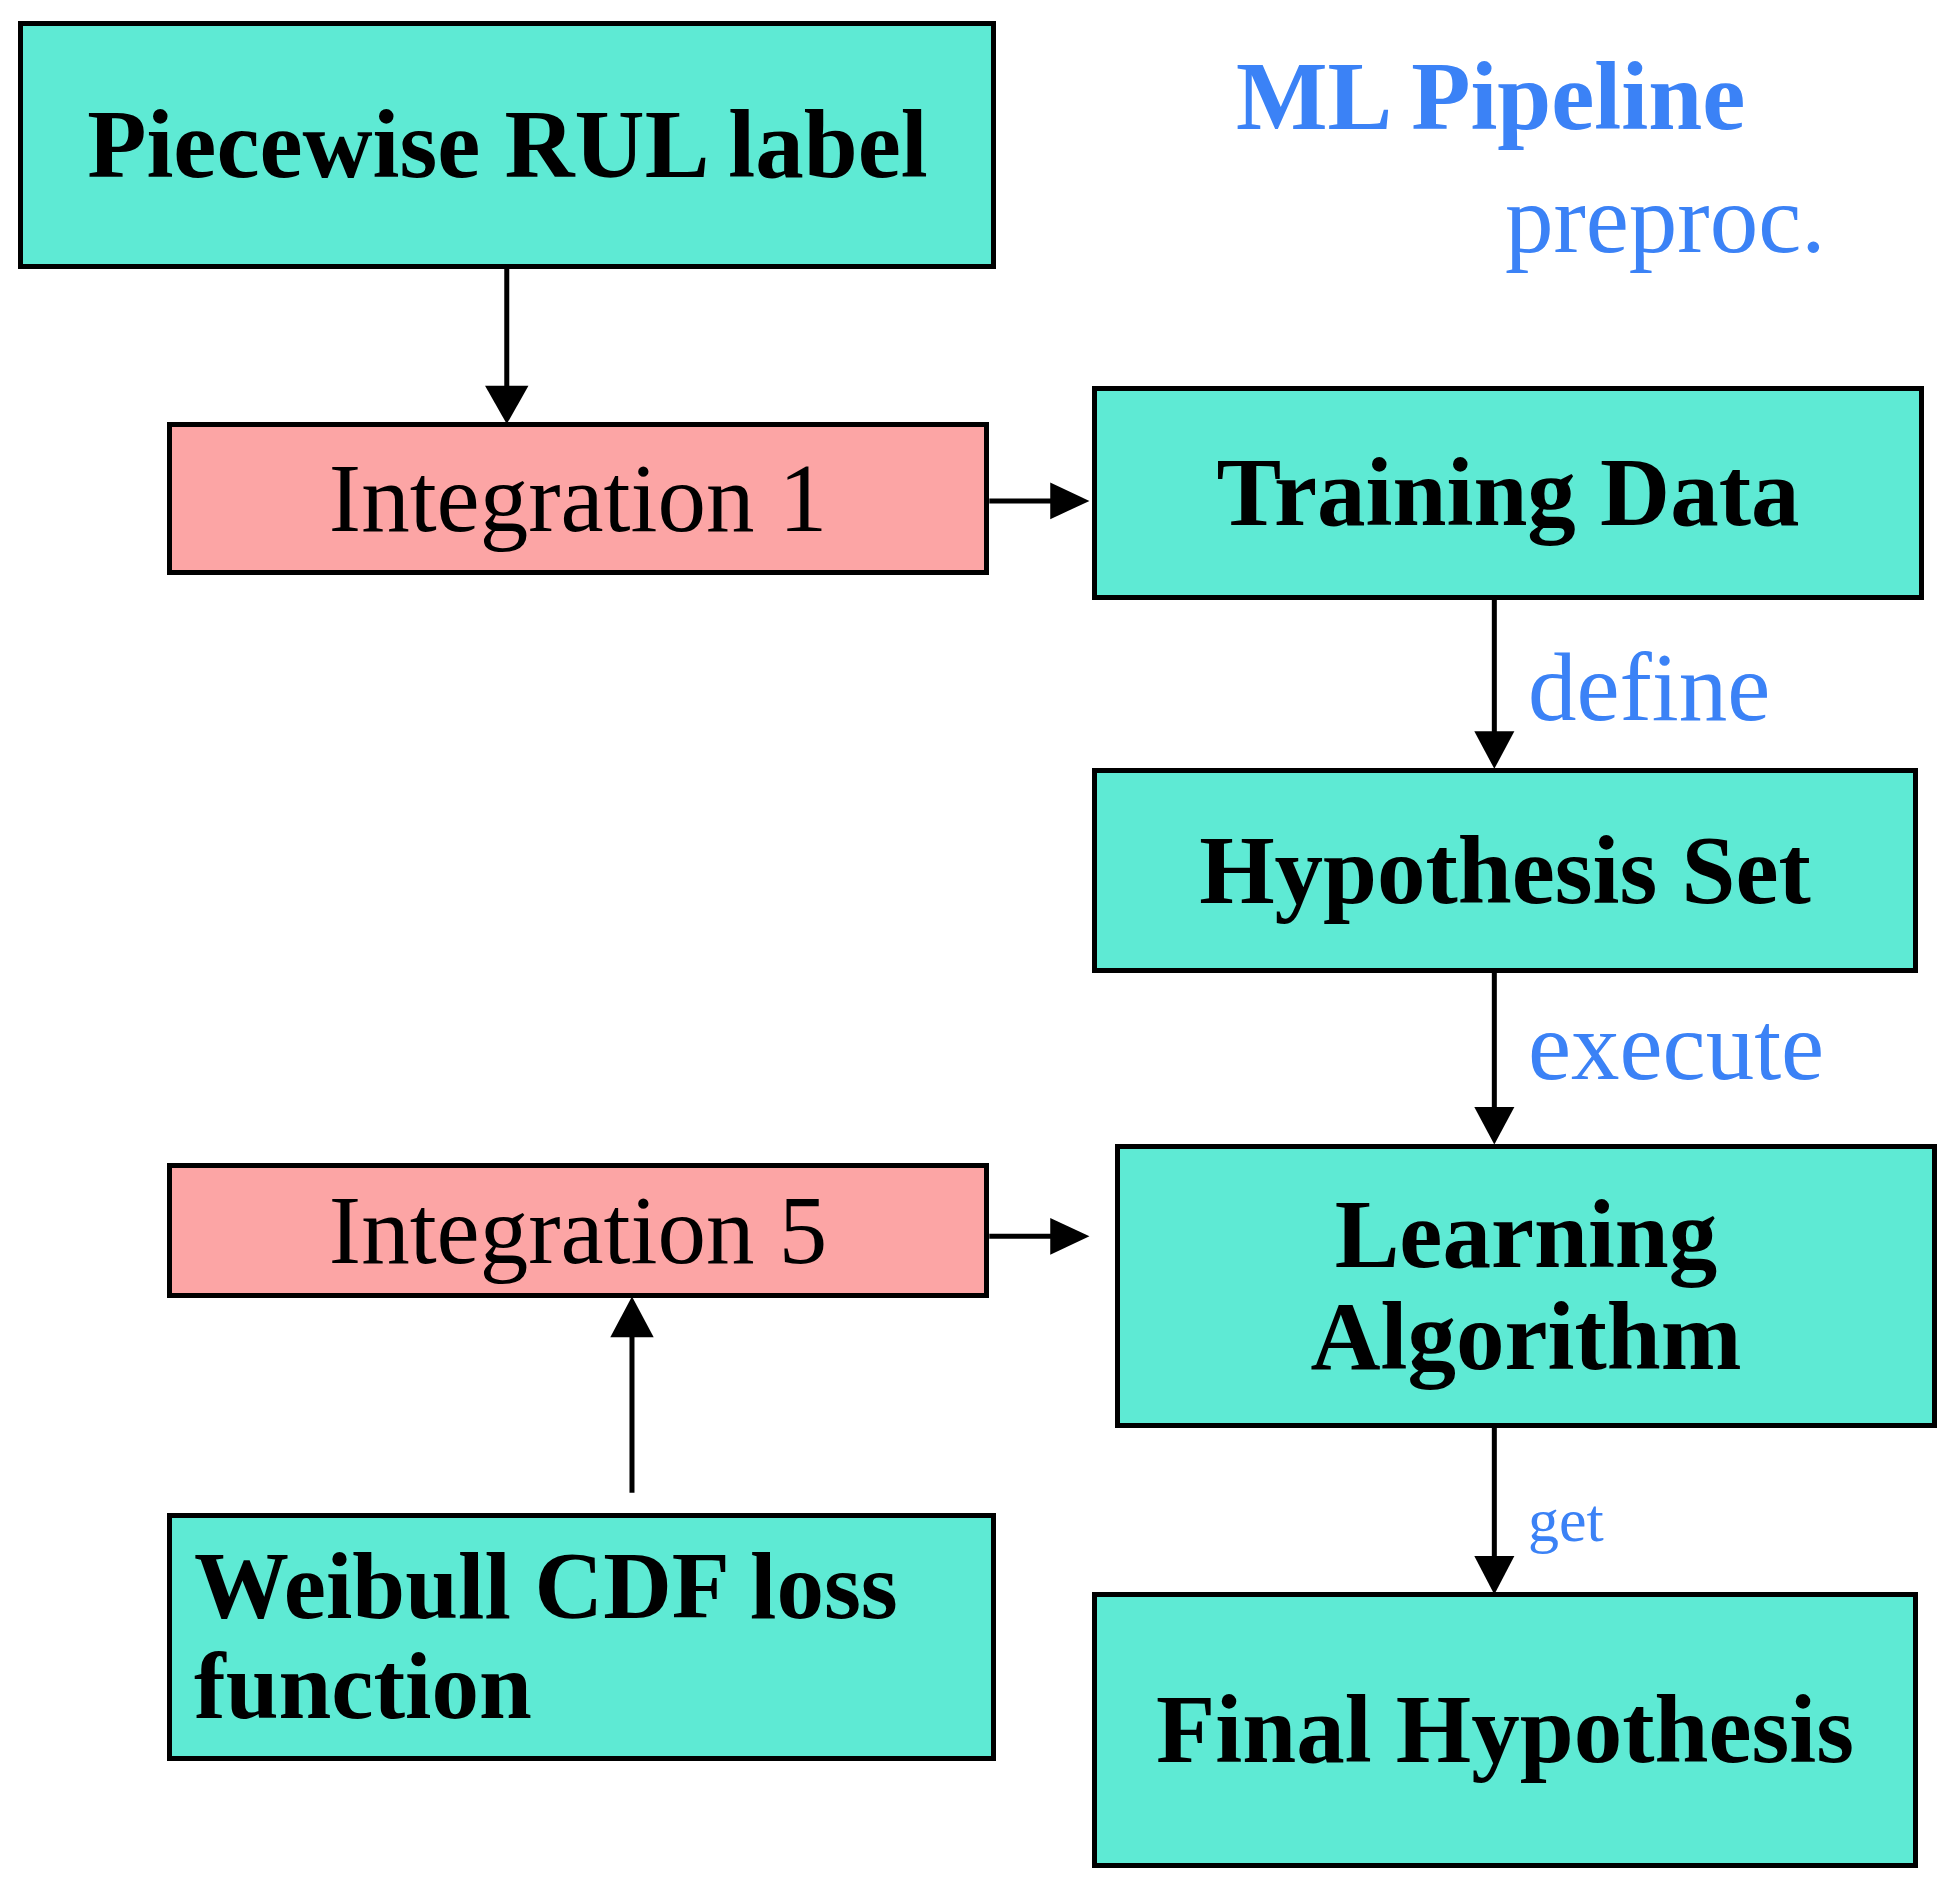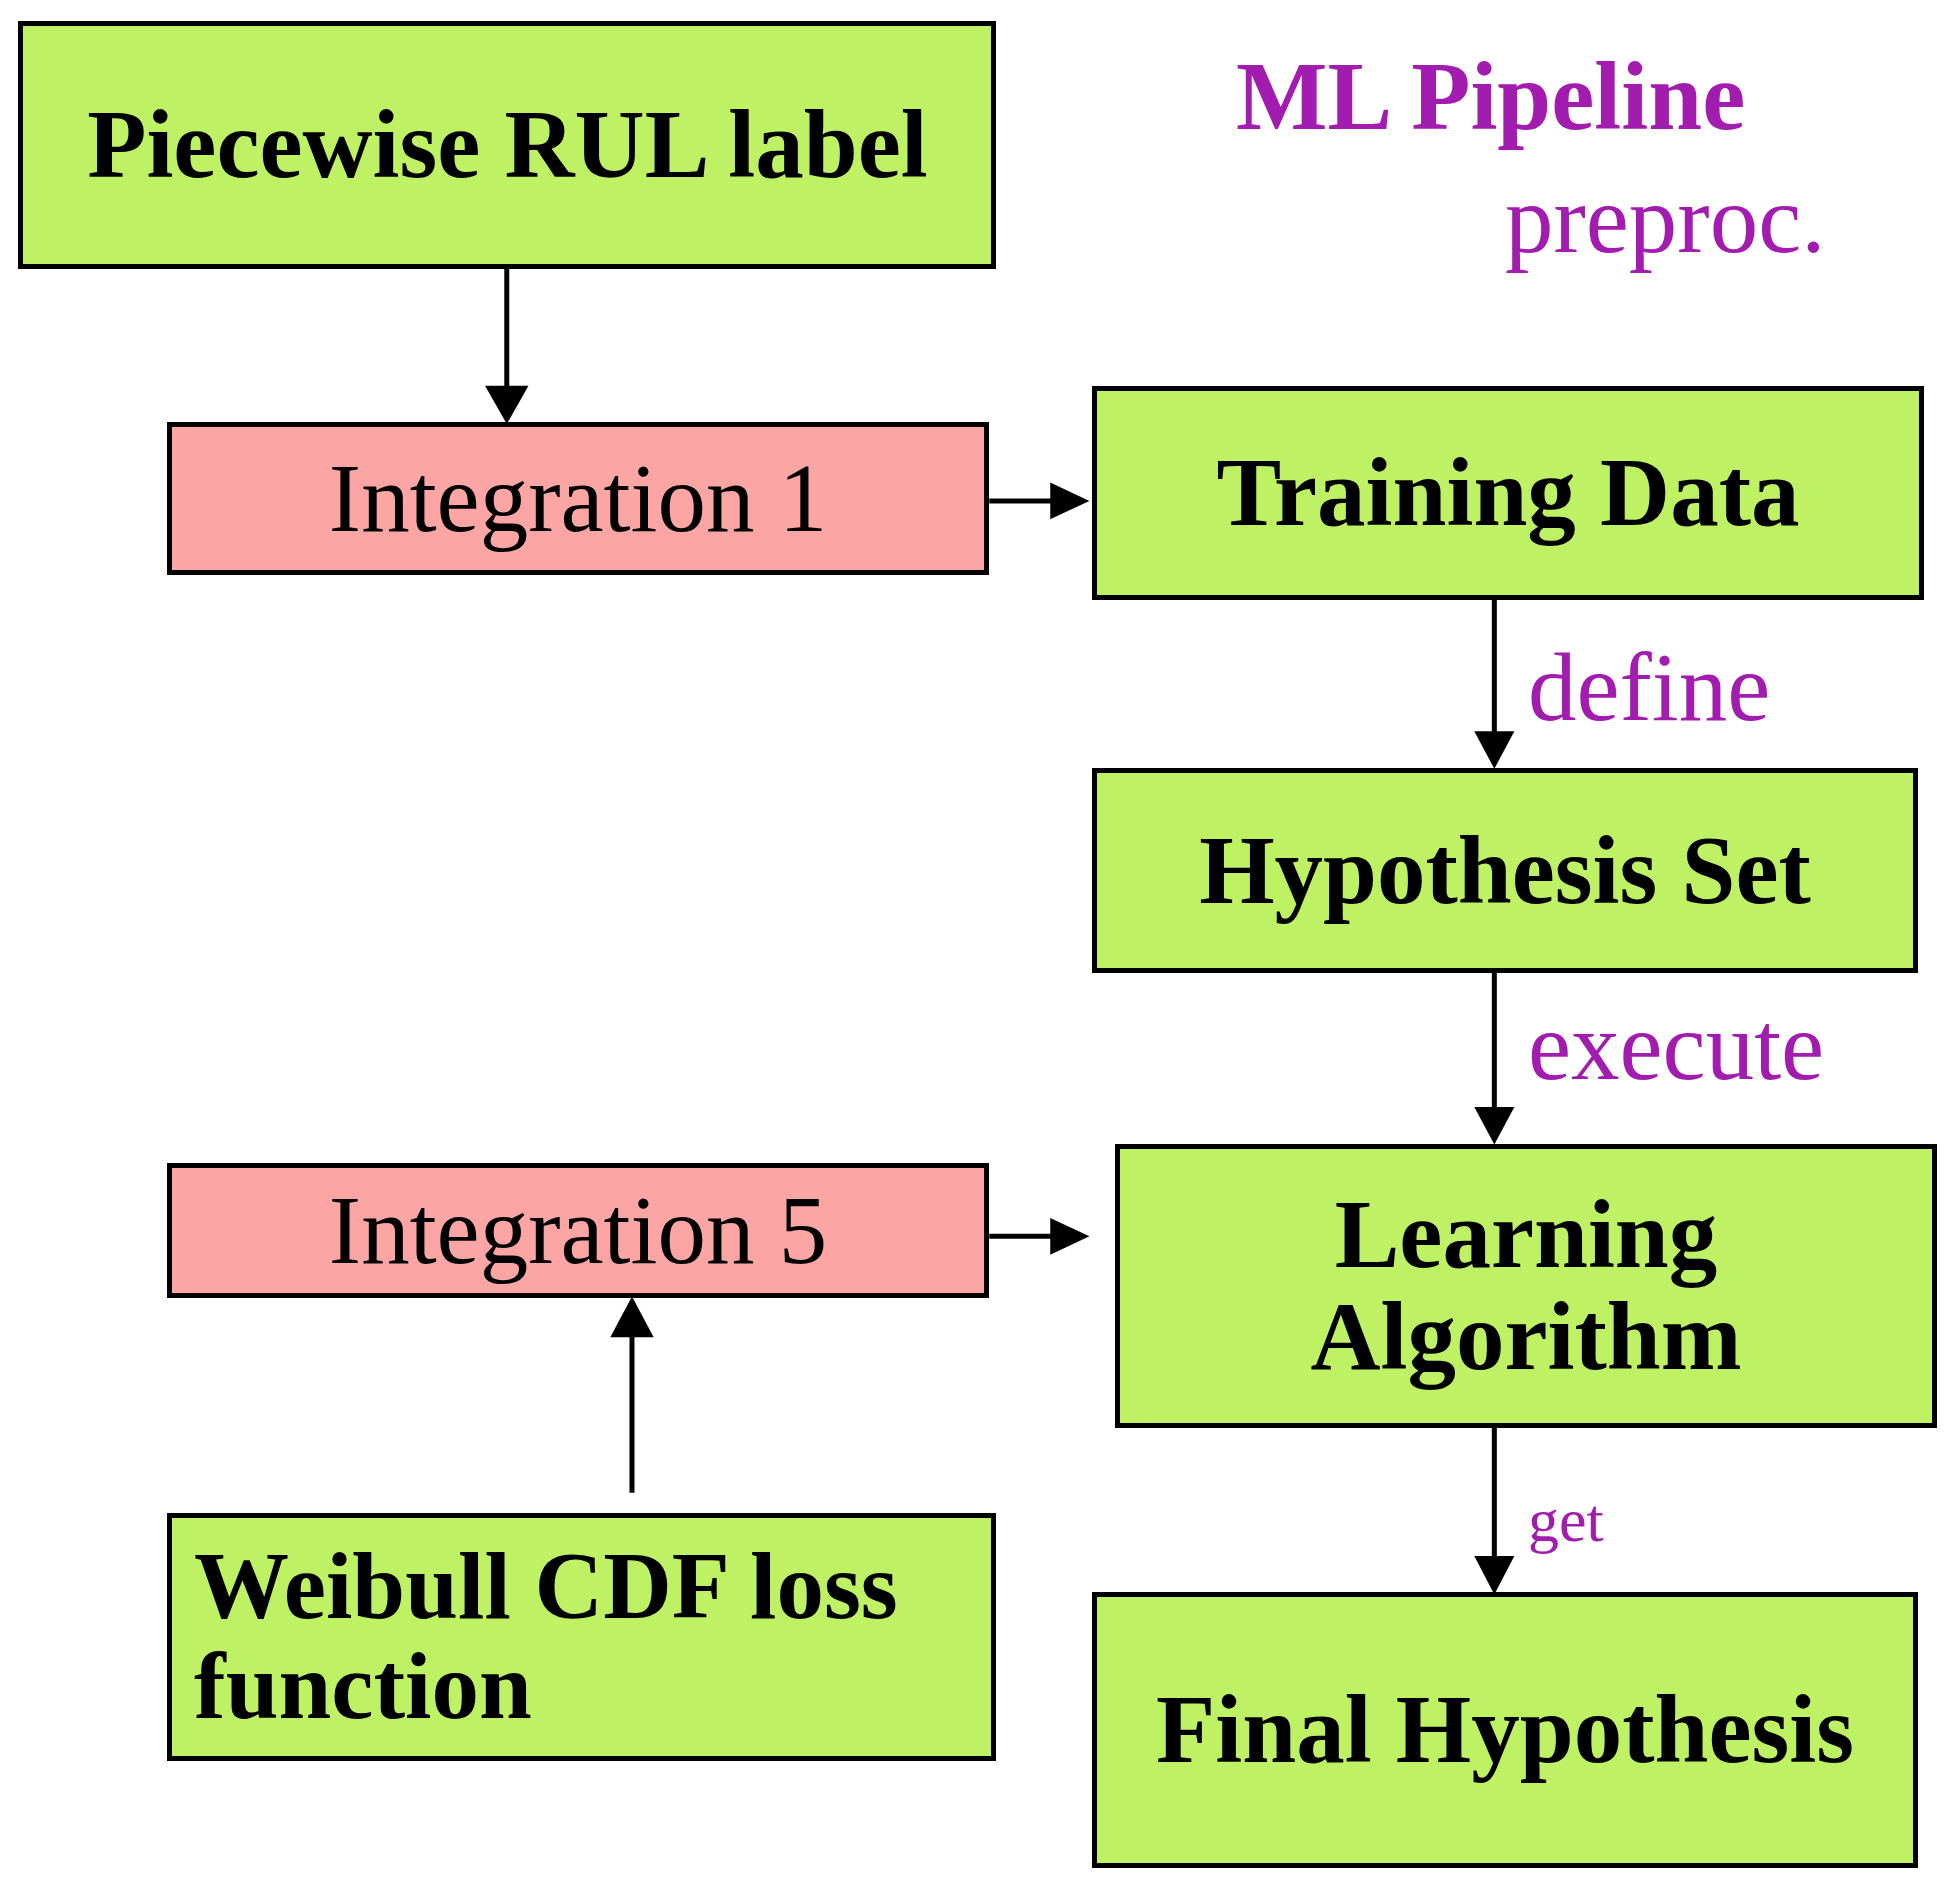--- a/index.html
+++ b/index.html
@@ -13,21 +13,21 @@
     width: 1946px;
     height: 1895px;
     background: #ffffff;
     overflow: hidden;
     font-family: "Liberation Serif", "DejaVu Serif", serif;
   }
   .node {
     position: absolute;
     box-sizing: border-box;
     border: 5.8px solid #000000;
-    background: #bef264;
+    background: #5eead4;
     display: flex;
     align-items: center;
     color: #000000;
     line-height: 1.05;
   }
   .node .txt {
     display: block;
     width: 100%;
     padding: 0 22px;
   }
@@ -42,21 +42,21 @@
   #n-integ2     { left: 167px;  top: 1163px; width: 822px;  height: 135px; font-size: 97px; }
   #n-weibull    { left: 167px;  top: 1493px; width: 829px;  height: 248px; font-size: 95px; margin-top: 20px; }
   #n-training   { left: 1092px; top: 386px;  width: 832px;  height: 214px; font-size: 97px; }
   #n-hypset     { left: 1092px; top: 768px;  width: 826px;  height: 205px; font-size: 97px; }
   #n-learnalg   { left: 1115px; top: 1144px; width: 822px;  height: 284px; font-size: 97px; }
   #n-finalhyp   { left: 1092px; top: 1592px; width: 826px;  height: 276px; font-size: 97px; }
 
   
   .flabel {
     position: absolute;
-    color: #a21caf;
+    color: #3b82f6;
     white-space: nowrap;
     line-height: 1.0;
     font-family: Liberation Serif, serif;
   }
   #lbl-mlpipeline { left: 1236px; top: 48px;   font-size: 97px; font-weight: bold; }
   #lbl-preproc    { left: 1505px; top: 171px;  font-size: 97px; font-weight: normal; }
   #lbl-define     { left: 1528px; top: 639px;  font-size: 97px; font-weight: normal; }
   #lbl-execute    { left: 1528px; top: 998px; font-size: 97px; font-weight: normal; }
   #lbl-get        { left: 1528px; top: 1489px; font-size: 62px; font-weight: normal; }
 

